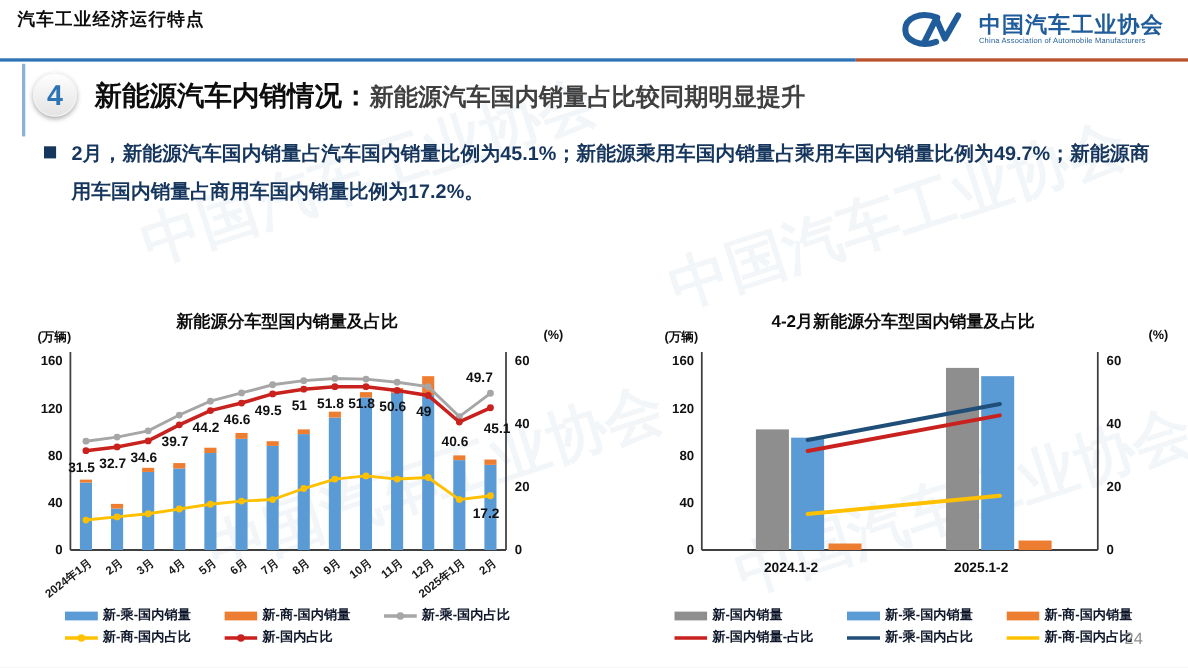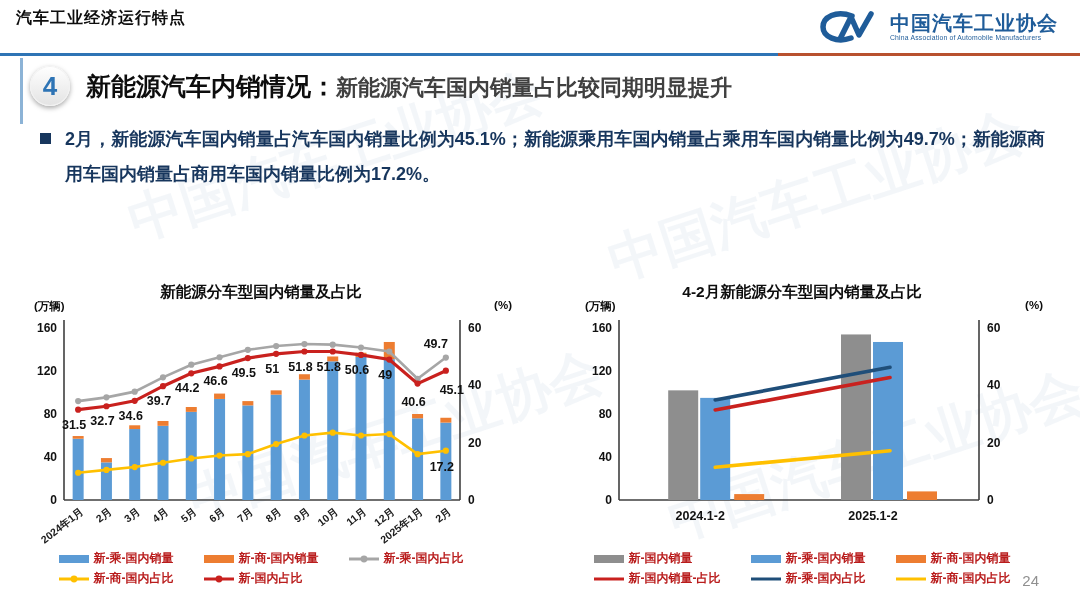--- a/index.html
+++ b/index.html
@@ -24,33 +24,33 @@
          display:flex;align-items:center;justify-content:center;
          color:#2E74B5;font-size:26px;font-weight:bold;}
   .sec-title{font-size:25px;font-weight:bold;color:#0d0d0d;}
   .sec-sub{font-size:22px;font-weight:bold;color:#404040;}
   
   .bullets{position:absolute;left:40px;top:122px;width:1005px;}
   .bullet{display:flex;margin-bottom:8px;}
   .bullet-sq{flex:0 0 auto;width:11px;height:11px;background:#17365D;margin:11px 14px 0 0;}
   .bullet-text{font-size:18px;line-height:1.95;font-weight:600;color:#17365D;text-align:justify;}
   
-  .charts{position:absolute;left:8px;top:282px;width:1064px;display:flex;gap:45px;}
+  .charts{position:absolute;left:8px;top:282px;width:1064px;display:flex;gap:64px;}
   .chart-card{position:relative;}
   .chart-card.c1{width:506px;}
   .chart-card.c2{width:486px;}
   .chart-title{text-align:center;font-size:15.5px;font-weight:bold;color:#0d0d0d;margin:0 0 1px 0;}
   .axis-unit{position:absolute;font-size:11.5px;font-weight:bold;color:#0d0d0d;}
   .unit-left{left:26px;top:17px;}
   .unit-right{right:2px;top:17px;}
   svg text{font-family:"Liberation Sans","DejaVu Sans",sans-serif;}
   .legend{display:grid;grid-template-columns:repeat(3,max-content);column-gap:30px;row-gap:3px;
           justify-content:center;margin-top:2px;}
   .legend-item{display:flex;align-items:center;gap:5px;}
-  .legend-label{font-size:12px;font-weight:bold;color:#b91c1c;white-space:nowrap;}
+  .legend-label{font-size:12px;font-weight:bold;color:#0f172a;white-space:nowrap;}
   
   .page-number{position:absolute;right:41px;bottom:18px;font-size:15px;color:#909090;}
   .watermark{position:absolute;color:#35689e;opacity:.05;font-weight:bold;pointer-events:none;
              transform:rotate(-18deg);white-space:nowrap;}
   .wm1{left:120px;top:120px;font-size:54px;}
   .wm2{left:600px;top:160px;font-size:54px;}
   .wm3{left:180px;top:400px;font-size:54px;}
   .wm4{left:660px;top:420px;font-size:54px;}
 </style>
 </head>

